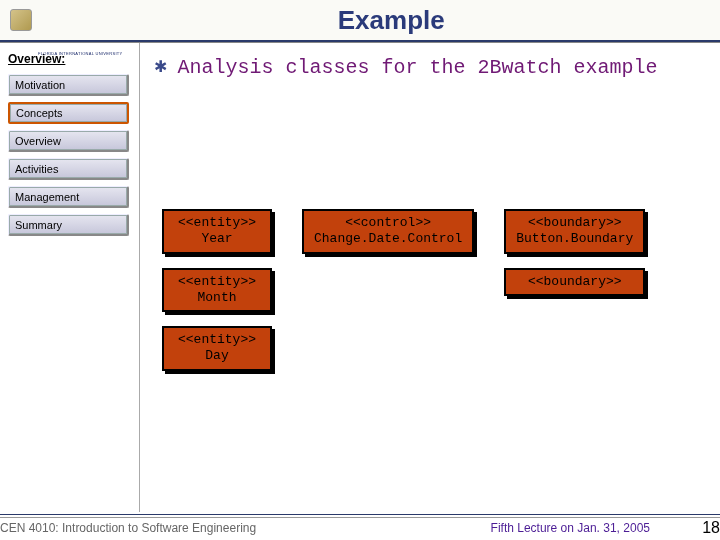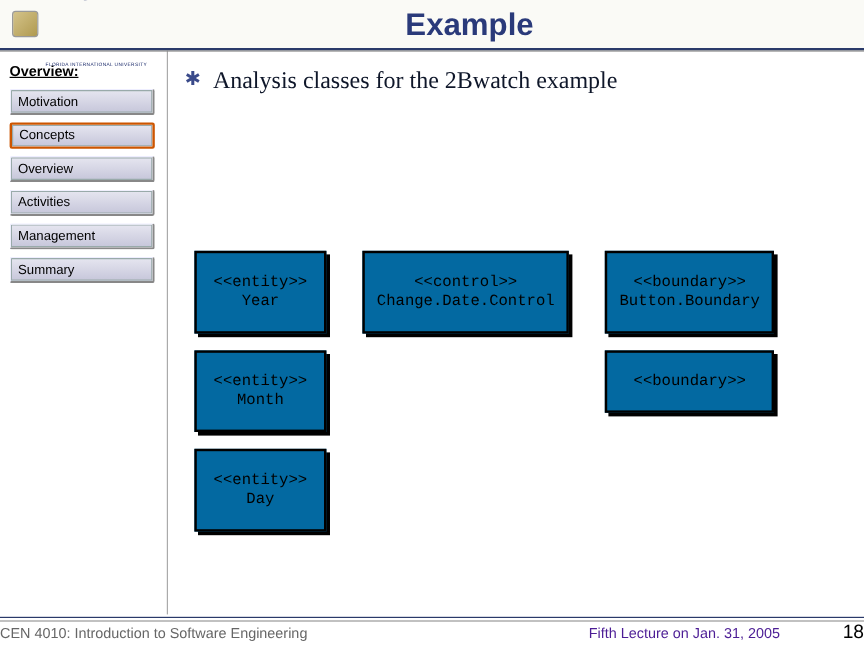--- a/index.html
+++ b/index.html
@@ -108,43 +108,43 @@
     align-items: flex-start;
     gap: 10px;
   }
   .bullet-icon {
     font-size: 16px;
     color: #3a4a8a;
     line-height: 1.4;
   }
   .bullet-text {
     font-size: 20px;
-    color: #0f172a;
-    font-family: Liberation Serif, serif;
+    color: #701a75;
+    font-family: Liberation Mono, monospace;
   }
   .boxes-row {
     display: flex;
     gap: 30px;
     margin-top: 130px;
     margin-left: 8px;
   }
   .col {
     display: flex;
     flex-direction: column;
     gap: 14px;
   }
   .uml-box {
     border: 2px solid #000;
     box-shadow: 3px 3px 0 #000;
-    background: #0369a1;
+    background: #c2410c;
     text-align: center;
     font-family: "Courier New", monospace;
     font-size: 13px;
     line-height: 1.25;
-    padding: 16px 10px;
+    padding: 4px 10px;
     min-width: 110px;
   }
   .footer {
     position: absolute;
     left: 0; right: 0; bottom: 0;
     height: 26px;
     border-top: 1px solid #2a3a6a;
     display: flex;
     align-items: center;
     font-size: 12px;

